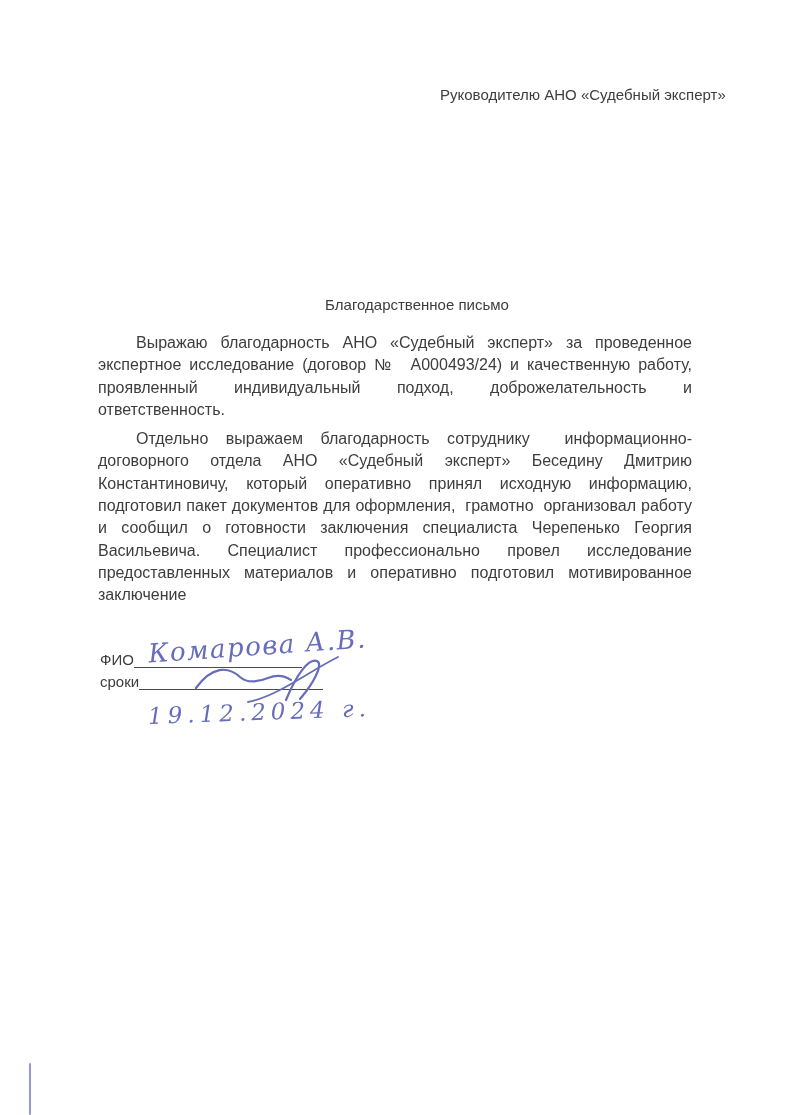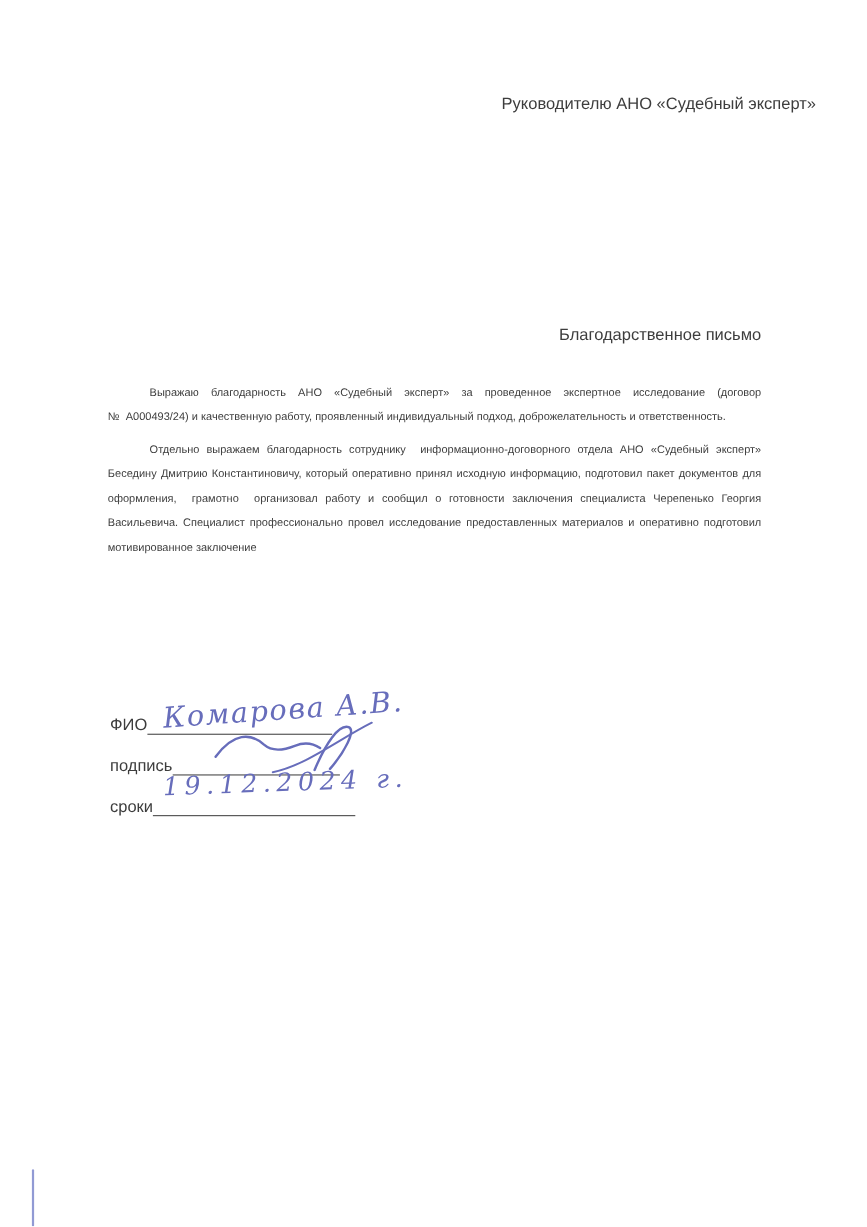--- a/index.html
+++ b/index.html
@@ -17,57 +17,57 @@
     overflow: hidden;
   }
   
   .header-block {
     position: absolute;
     top: 84px;
     left: 440px;
     font-size: 15px;
     line-height: 21px;
   }
-  .header-line { margin: 0 0 13px 16px; white-space: pre; }
+  .header-line { margin: 0 0 13px 0; white-space: pre; }
 
   
   .letter-title {
     position: absolute;
     top: 296px;
     left: 98px;
     width: 594px;
-    text-align: right;
+    text-align: center;
     text-indent: 44px;
     font-size: 15px;
   }
 
   
   .body-text {
     position: absolute;
-    top: 347px;
+    top: 332px;
     left: 98px;
     width: 594px;
-    font-size: 10px;
+    font-size: 16px;
     line-height: 22.3px;
     text-align: justify;
   }
   .body-text p { margin: 0 0 7px 0; text-indent: 38px; }
 
   
   .sig-block {
     position: absolute;
     left: 100px;
     top: 648px;
     font-size: 15px;
   }
   .sig-row {
     display: flex;
     align-items: flex-end;
     height: 20px;
-    margin-bottom: 17px;
+    margin-bottom: 2px;
   }
   .sig-label { white-space: pre; }
   .sig-line {
     display: inline-block;
     border-bottom: 1.4px solid #4a4a4a;
     height: 17px;
   }
   .line-fio  { width: 168px; }
   .line-sign { width: 152px; }
   .line-date { width: 184px; }
@@ -128,24 +128,20 @@
     <p>Выражаю благодарность АНО «Судебный эксперт» за проведенное экспертное исследование (договор №&nbsp;&nbsp;А000493/24) и качественную работу, проявленный индивидуальный подход, доброжелательность и ответственность.</p>
     <p>Отдельно выражаем благодарность сотруднику&nbsp; информационно-договорного отдела АНО «Судебный эксперт» Беседину Дмитрию Константиновичу, который оперативно принял исходную информацию, подготовил пакет документов для оформления,&nbsp; грамотно&nbsp; организовал работу и сообщил о готовности заключения специалиста Черепенько Георгия Васильевича. Специалист профессионально провел исследование предоставленных материалов и оперативно подготовил мотивированное заключение</p>
   </div>
 
   <div class="sig-block">
     <div class="sig-row">
       <span class="sig-label">ФИО</span>
       <span class="sig-line line-fio"></span>
     </div>
     <div class="sig-row">
-      <span class="sig-label">подпись</span>
-      <span class="sig-line line-sign"></span>
-    </div>
-    <div class="sig-row">
       <span class="sig-label">сроки</span>
       <span class="sig-line line-date"></span>
     </div>
   </div>
 
   <div class="hw hw-fio">Комарова А.В.</div>
 
   <svg class="hw-sign-svg" width="155" height="54" viewBox="0 0 155 54" aria-hidden="true">
     <g fill="none" stroke="#676dbb" stroke-width="2.2" stroke-linecap="round">
       <path d="M6 34 C 22 12, 38 12, 50 23 C 58 30, 68 28, 78 24 C 88 20, 95 22, 101 26"></path>

